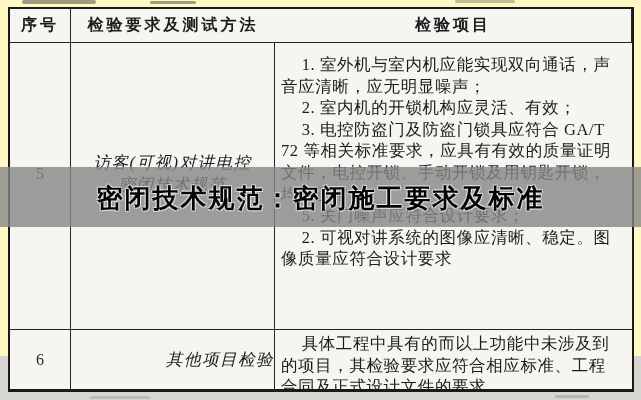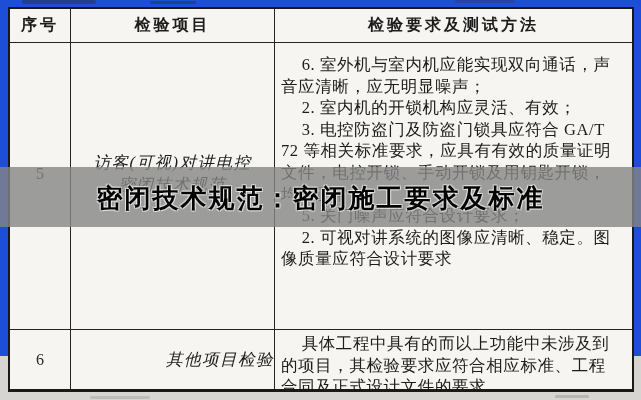--- a/index.html
+++ b/index.html
@@ -3,21 +3,21 @@
 <meta charset="utf-8">
 <style>
   html,body{margin:0;padding:0;}
   body{
     width:641px;height:400px;overflow:hidden;
     background:#d7d5d1;
     font-family:"Liberation Serif","DejaVu Serif",serif;
     color:#1c1c1c;
     -webkit-font-smoothing:antialiased;
   }
-  .page{position:relative;width:641px;height:356px;background:#1d4ed8;}
+  .page{position:relative;width:641px;height:356px;background:#fef9c3;}
   
   .smudge{position:absolute;background:rgba(45,45,45,.45);border-radius:2px;}
   .smudge.s1{left:22px;top:0;width:74px;height:4px;}
   .smudge.s2{left:150px;top:1px;width:46px;height:3px;}
   .smudge.s3{left:455px;top:0;width:60px;height:3px;background:rgba(45,45,45,.3);}
   .smudge.s4{left:555px;top:395px;width:34px;height:3px;background:rgba(45,45,45,.18);}
   .smudge.s5{left:90px;top:396px;width:60px;height:3px;background:rgba(45,45,45,.15);}
 
   .tbl{
     position:absolute;left:8px;top:7px;width:626px;height:385px;
@@ -77,30 +77,30 @@
 
   <div class="smudge s1"></div>
   <div class="smudge s2"></div>
   <div class="smudge s3"></div>
   <div class="smudge s4"></div>
   <div class="smudge s5"></div>
 
   <div class="tbl">
 
     <div class="cell hdr">序号</div>
+    <div class="cell hdr no-r">检验要求及测试方法</div>
     <div class="cell hdr">检验项目</div>
-    <div class="cell hdr no-r">检验要求及测试方法</div>
 
     <div class="cell num-cell num-r5">5</div>
     <div class="cell item-cell item-r5">
       <div>访客(可视)对讲电控</div>
       <div>密闭技术规范</div>
     </div>
     <div class="cell no-r req-cell req-r5">
-      <p>6. 室外机与室内机应能实现双向通话，声音应清晰，应无明显噪声；</p>
+      <p>1. 室外机与室内机应能实现双向通话，声音应清晰，应无明显噪声；</p>
       <p>2. 室内机的开锁机构应灵活、有效；</p>
       <p>3. 电控防盗门及防盗门锁具应符合 GA/T 72 等相关标准要求，应具有有效的质量证明文件，电控开锁、手动开锁及用钥匙开锁，均应正常；</p>
       <p>5. 关门噪声应符合设计要求；</p>
       <p>2. 可视对讲系统的图像应清晰、稳定。图像质量应符合设计要求</p>
     </div>
 
     <div class="cell no-b num-cell num-r6">6</div>
     <div class="cell no-b item-cell item-r6">
       <div>其他项目检验</div>
     </div>

